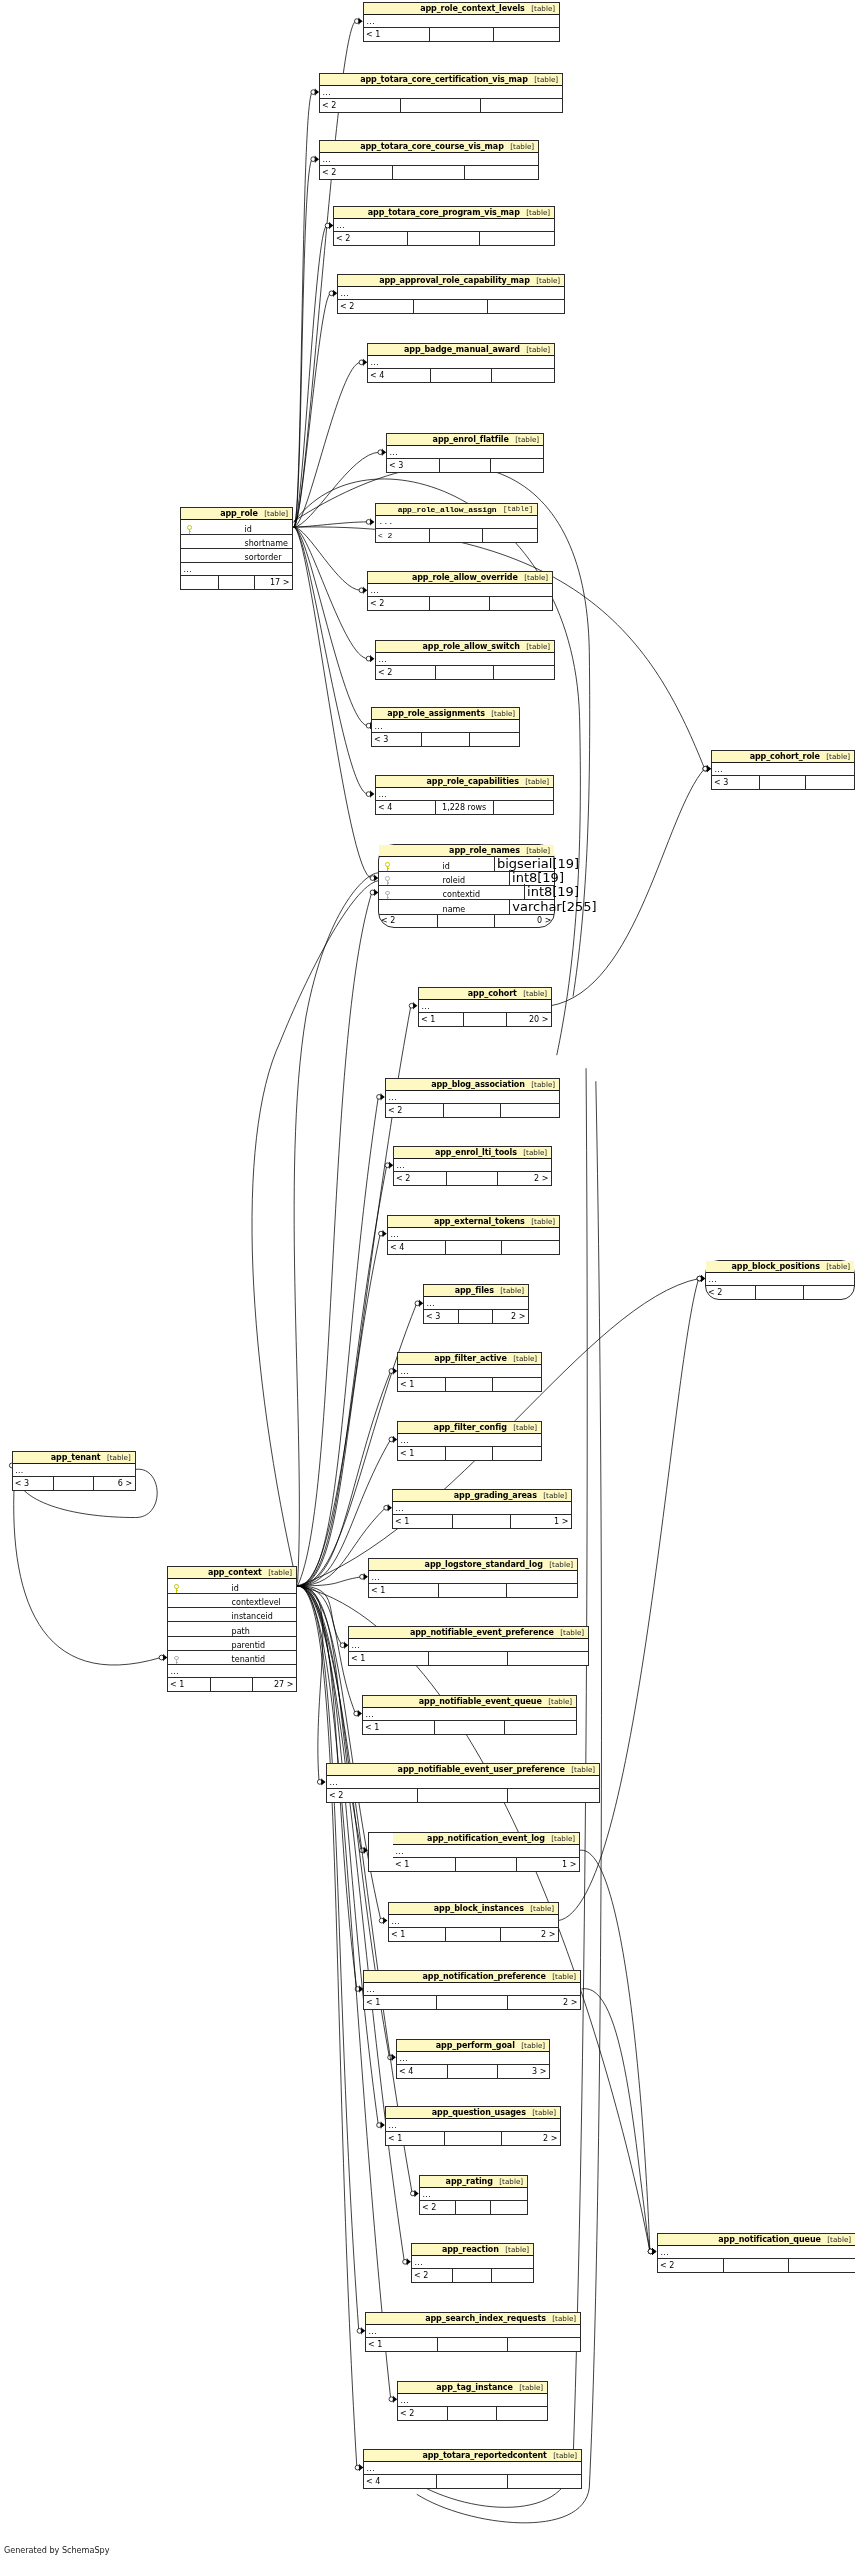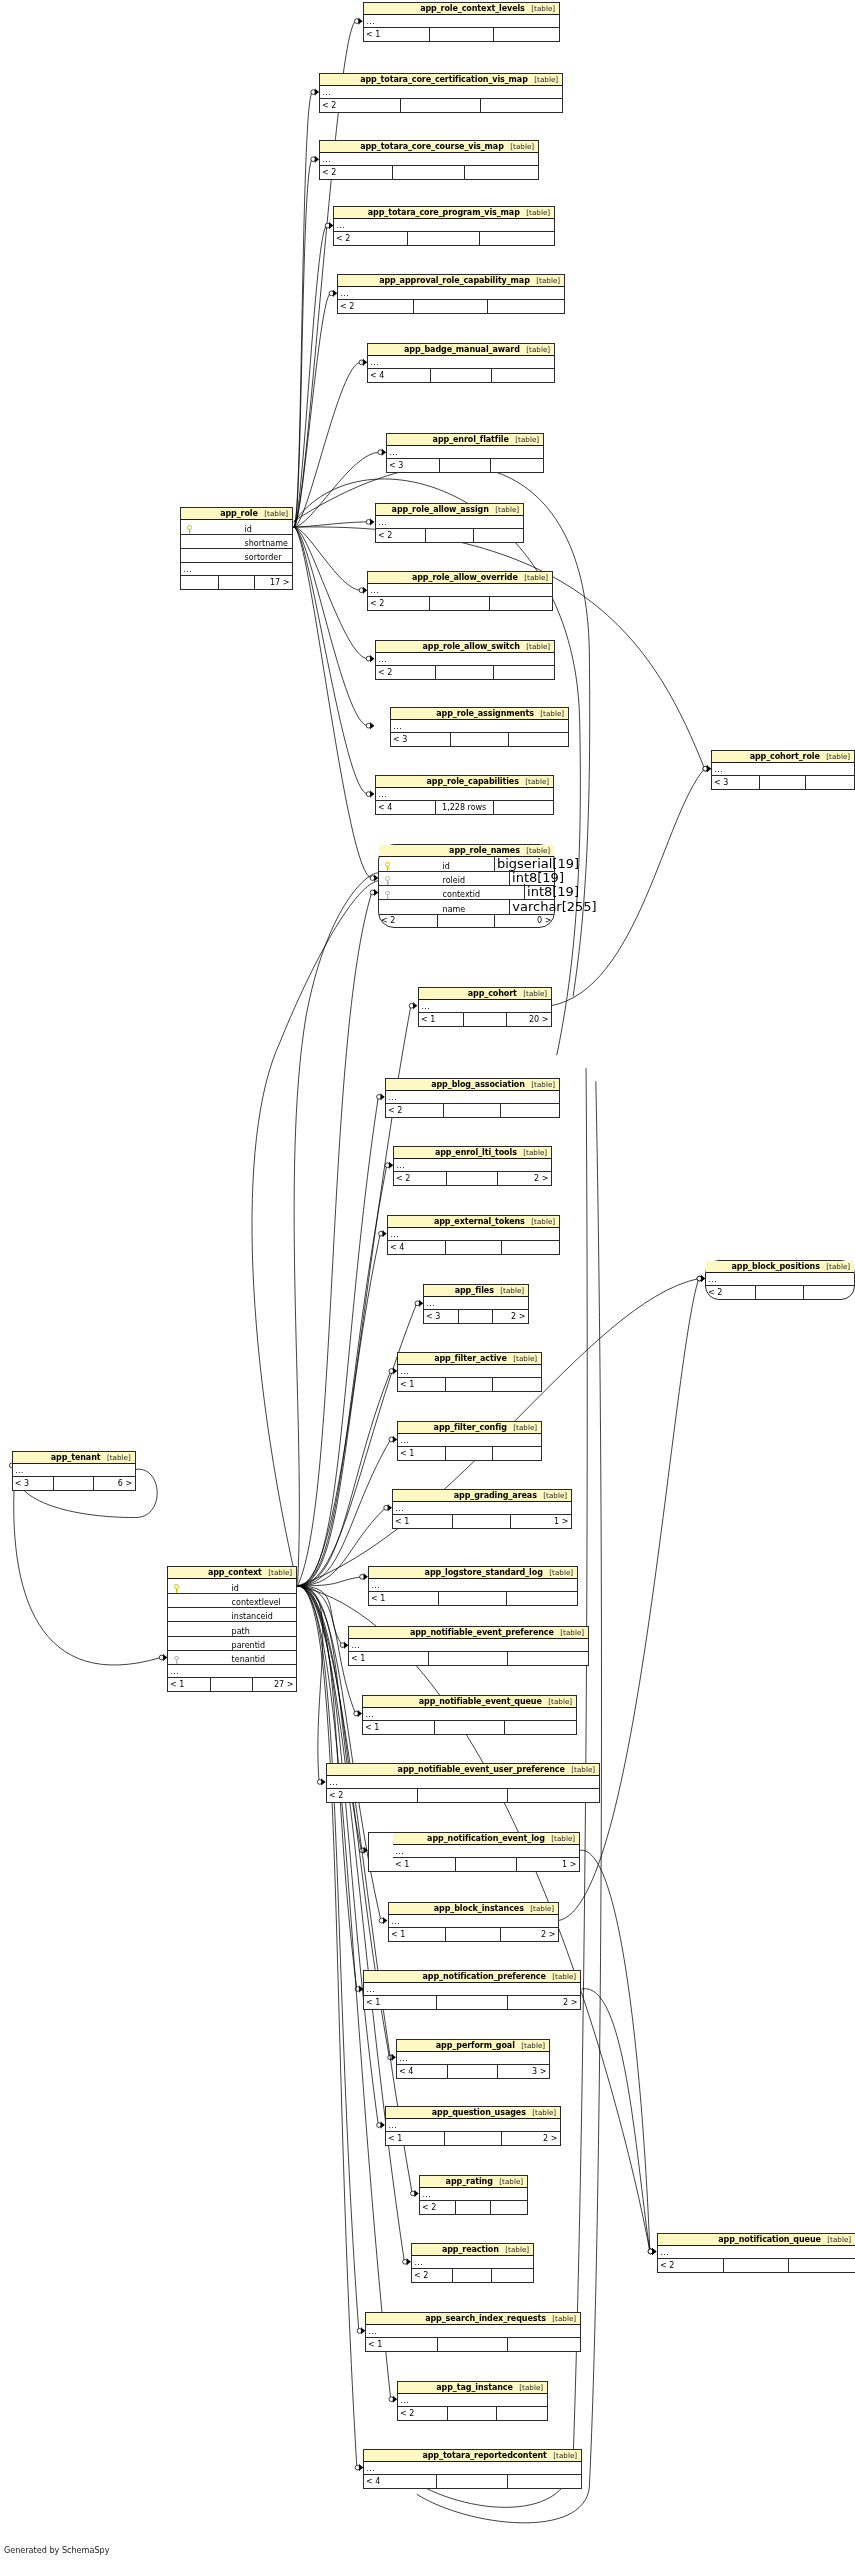--- a/index.html
+++ b/index.html
@@ -350,21 +350,21 @@
         <span class="tname">app_enrol_flatfile</span>
         <span class="ttag">[table]</span>
       </div>
       <div class="ellipsis">...</div>
       <div class="foot">
         <div class="f1">&lt; 3</div>
         <div class="f2"></div>
         <div class="f3"></div>
       </div>
     </div>
-    <div class="tbl" style="left: 375px; top: 503px; width: 149px;">
+    <div class="tbl" style="left: 375px; top: 503px; width: 163px; font-family: Liberation Mono, monospace;">
       <div class="hdr">
         <span class="tname">app_role_allow_assign</span>
         <span class="ttag">[table]</span>
       </div>
       <div class="ellipsis">...</div>
       <div class="foot">
         <div class="f1">&lt; 2</div>
         <div class="f2"></div>
         <div class="f3"></div>
       </div>
@@ -386,21 +386,21 @@
         <span class="tname">app_role_allow_switch</span>
         <span class="ttag">[table]</span>
       </div>
       <div class="ellipsis">...</div>
       <div class="foot">
         <div class="f1">&lt; 2</div>
         <div class="f2"></div>
         <div class="f3"></div>
       </div>
     </div>
-    <div class="tbl" style="left: 390px; top: 707px; width: 179px;">
+    <div class="tbl" style="left: 371px; top: 707px; width: 149px;">
       <div class="hdr">
         <span class="tname">app_role_assignments</span>
         <span class="ttag">[table]</span>
       </div>
       <div class="ellipsis">...</div>
       <div class="foot">
         <div class="f1">&lt; 3</div>
         <div class="f2"></div>
         <div class="f3"></div>
       </div>
@@ -530,21 +530,21 @@
         <span class="tname">app_grading_areas</span>
         <span class="ttag">[table]</span>
       </div>
       <div class="ellipsis">...</div>
       <div class="foot">
         <div class="f1">&lt; 1</div>
         <div class="f2"></div>
         <div class="f3">1 &gt;</div>
       </div>
     </div>
-    <div class="tbl" style="left: 368px; top: 1558px; width: 210px; margin-top: 8px;">
+    <div class="tbl" style="left: 368px; top: 1558px; width: 210px;">
       <div class="hdr">
         <span class="tname">app_logstore_standard_log</span>
         <span class="ttag">[table]</span>
       </div>
       <div class="ellipsis">...</div>
       <div class="foot">
         <div class="f1">&lt; 1</div>
         <div class="f2"></div>
         <div class="f3"></div>
       </div>

